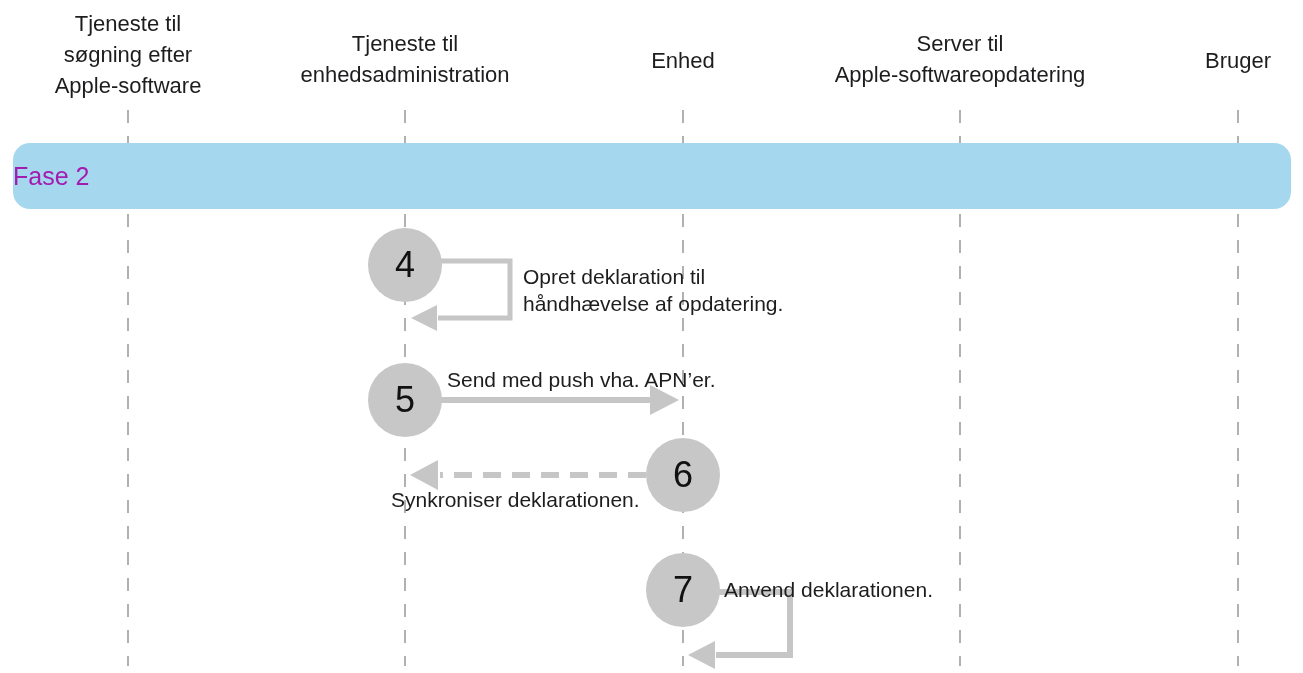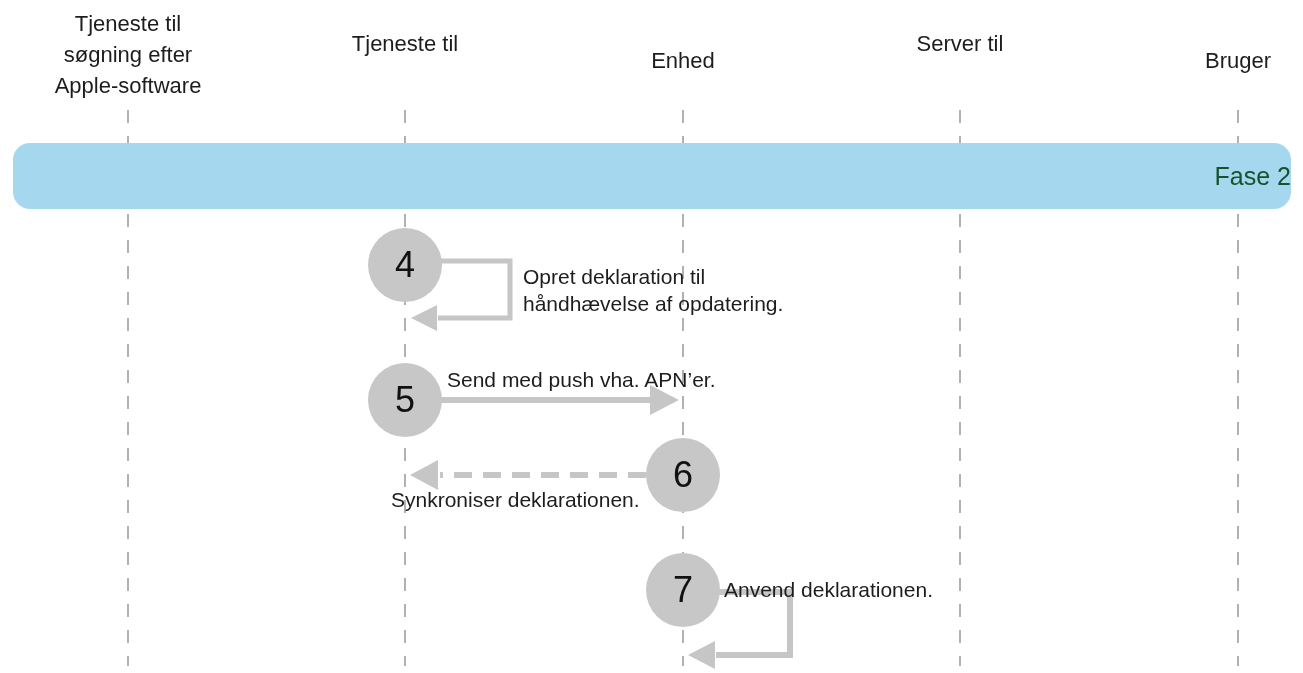--- a/index.html
+++ b/index.html
@@ -12,22 +12,22 @@
     background-image:repeating-linear-gradient(to bottom,#b1b1b1 0 13px, transparent 13px 26px);
   }
   .actor-label {
     position:absolute; transform:translateX(-50%);
     text-align:center; font-size:22px; font-weight:500; line-height:31px; white-space:nowrap;
   }
   .actor-line { display:block; }
   .phase-banner {
     position:absolute; left:13px; top:143px; width:1278px; height:66px;
     background:#a5d8ef; border-radius:17px;
-    display:flex; align-items:center; justify-content:flex-end;
-    font-size:25px; font-weight:400; color:#14532d;
+    display:flex; align-items:center; justify-content:flex-start;
+    font-size:25px; font-weight:400; color:#a21caf;
   }
   .arrows { position:absolute; left:0; top:0; }
   .step-circle {
     position:absolute; width:74px; height:74px; border-radius:50%;
     background:#c7c7c7; display:flex; align-items:center; justify-content:center;
     font-size:36px; font-weight:500; color:#111111;
   }
   .msg-label { position:absolute; font-size:21px; line-height:27px; }
   .nowrap { white-space:nowrap; }
   .wrap-4 { width:285px; }
@@ -43,26 +43,28 @@
   <div class="lifeline" style="left:959px;"></div>
   <div class="lifeline" style="left:1237px;"></div>
 
   <div class="actor-label" style="left:128px; top:8px;">
     <span class="actor-line">Tjeneste til</span>
     <span class="actor-line">søgning efter</span>
     <span class="actor-line">Apple-software</span>
   </div>
   <div class="actor-label" style="left:405px; top:28px;">
     <span class="actor-line">Tjeneste til</span>
+    <span class="actor-line">enhedsadministration</span>
   </div>
   <div class="actor-label" style="left:683px; top:45px;">
     <span class="actor-line">Enhed</span>
   </div>
   <div class="actor-label" style="left:960px; top:28px;">
     <span class="actor-line">Server til</span>
+    <span class="actor-line">Apple-softwareopdatering</span>
   </div>
   <div class="actor-label" style="left:1238px; top:45px;">
     <span class="actor-line">Bruger</span>
   </div>
 
   <div class="phase-banner">
     <span>Fase 2</span>
   </div>
 
   <svg class="arrows" width="1303" height="673" viewBox="0 0 1303 673">

